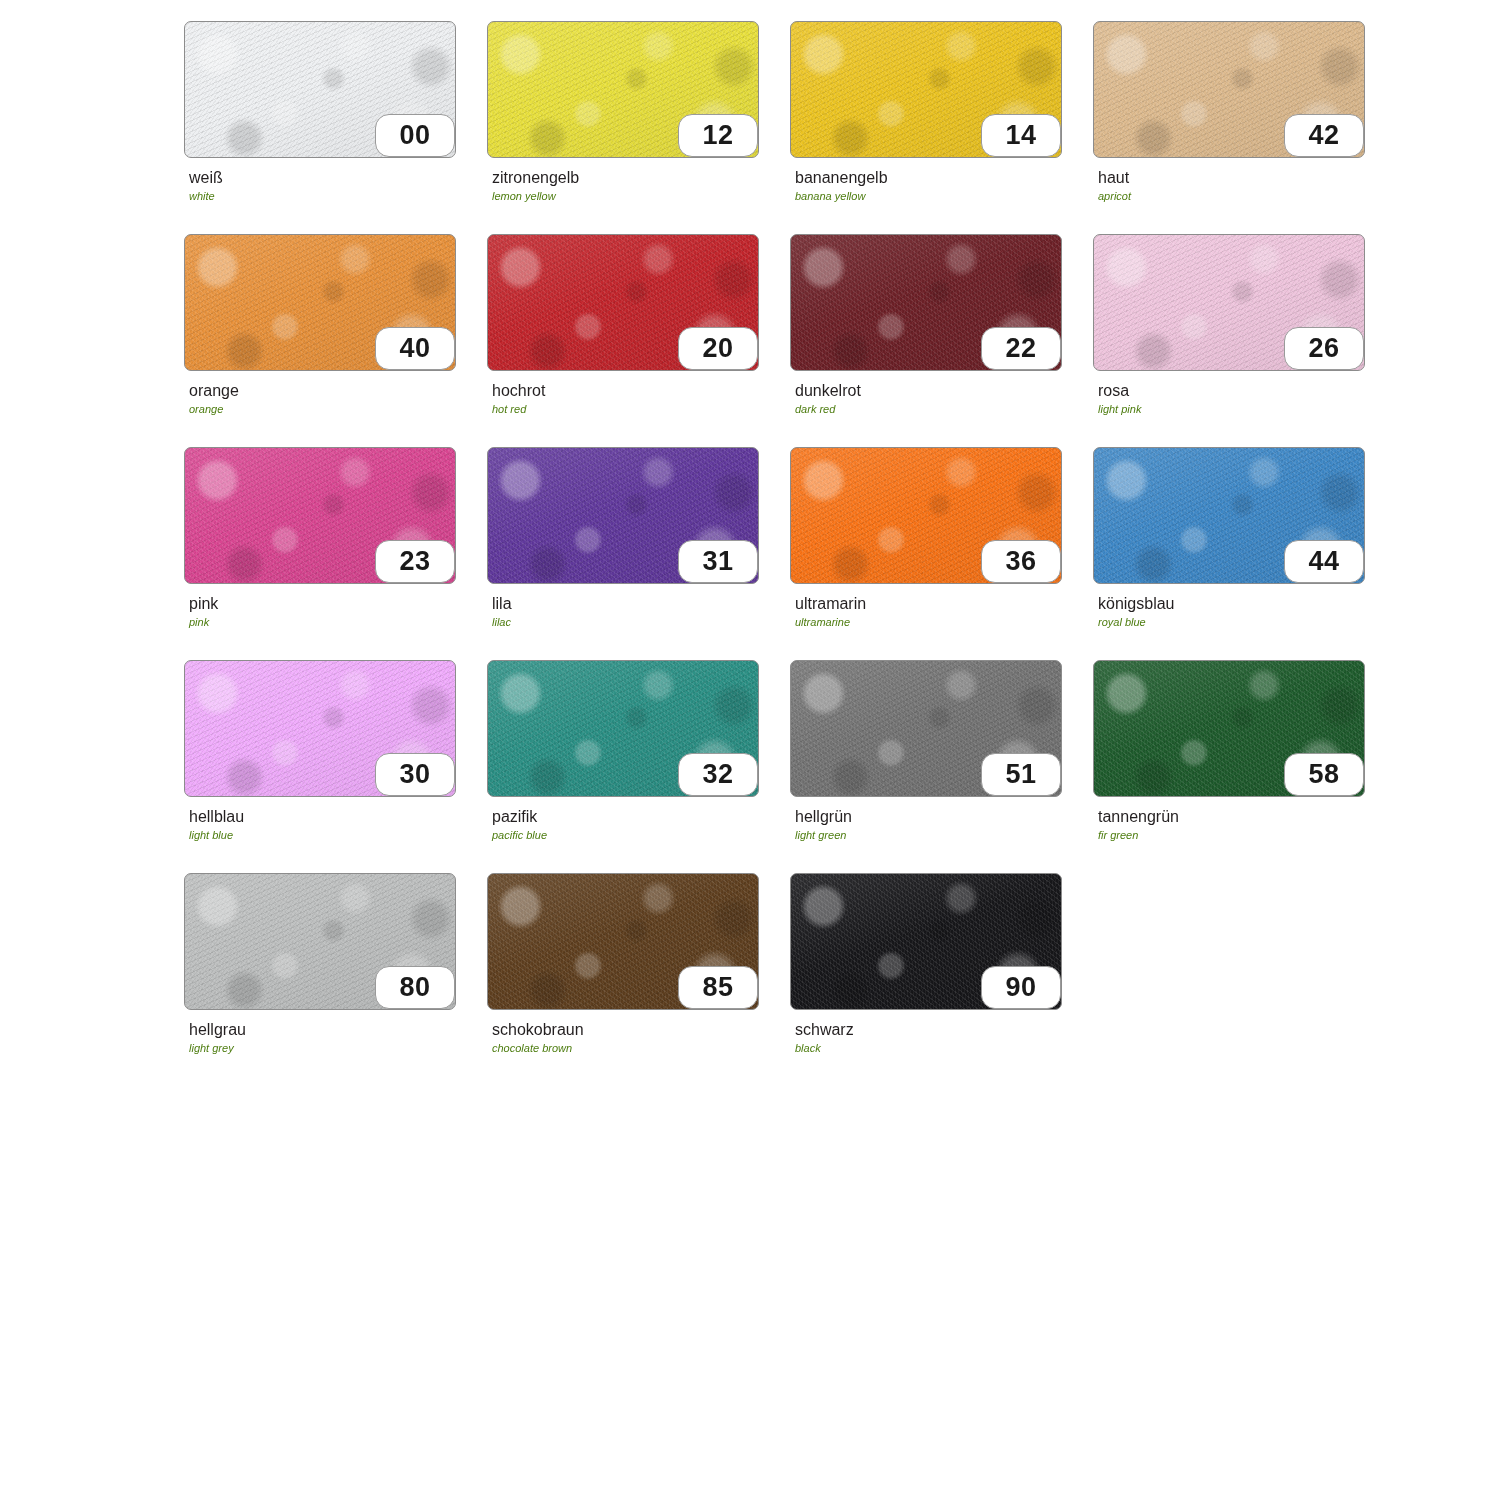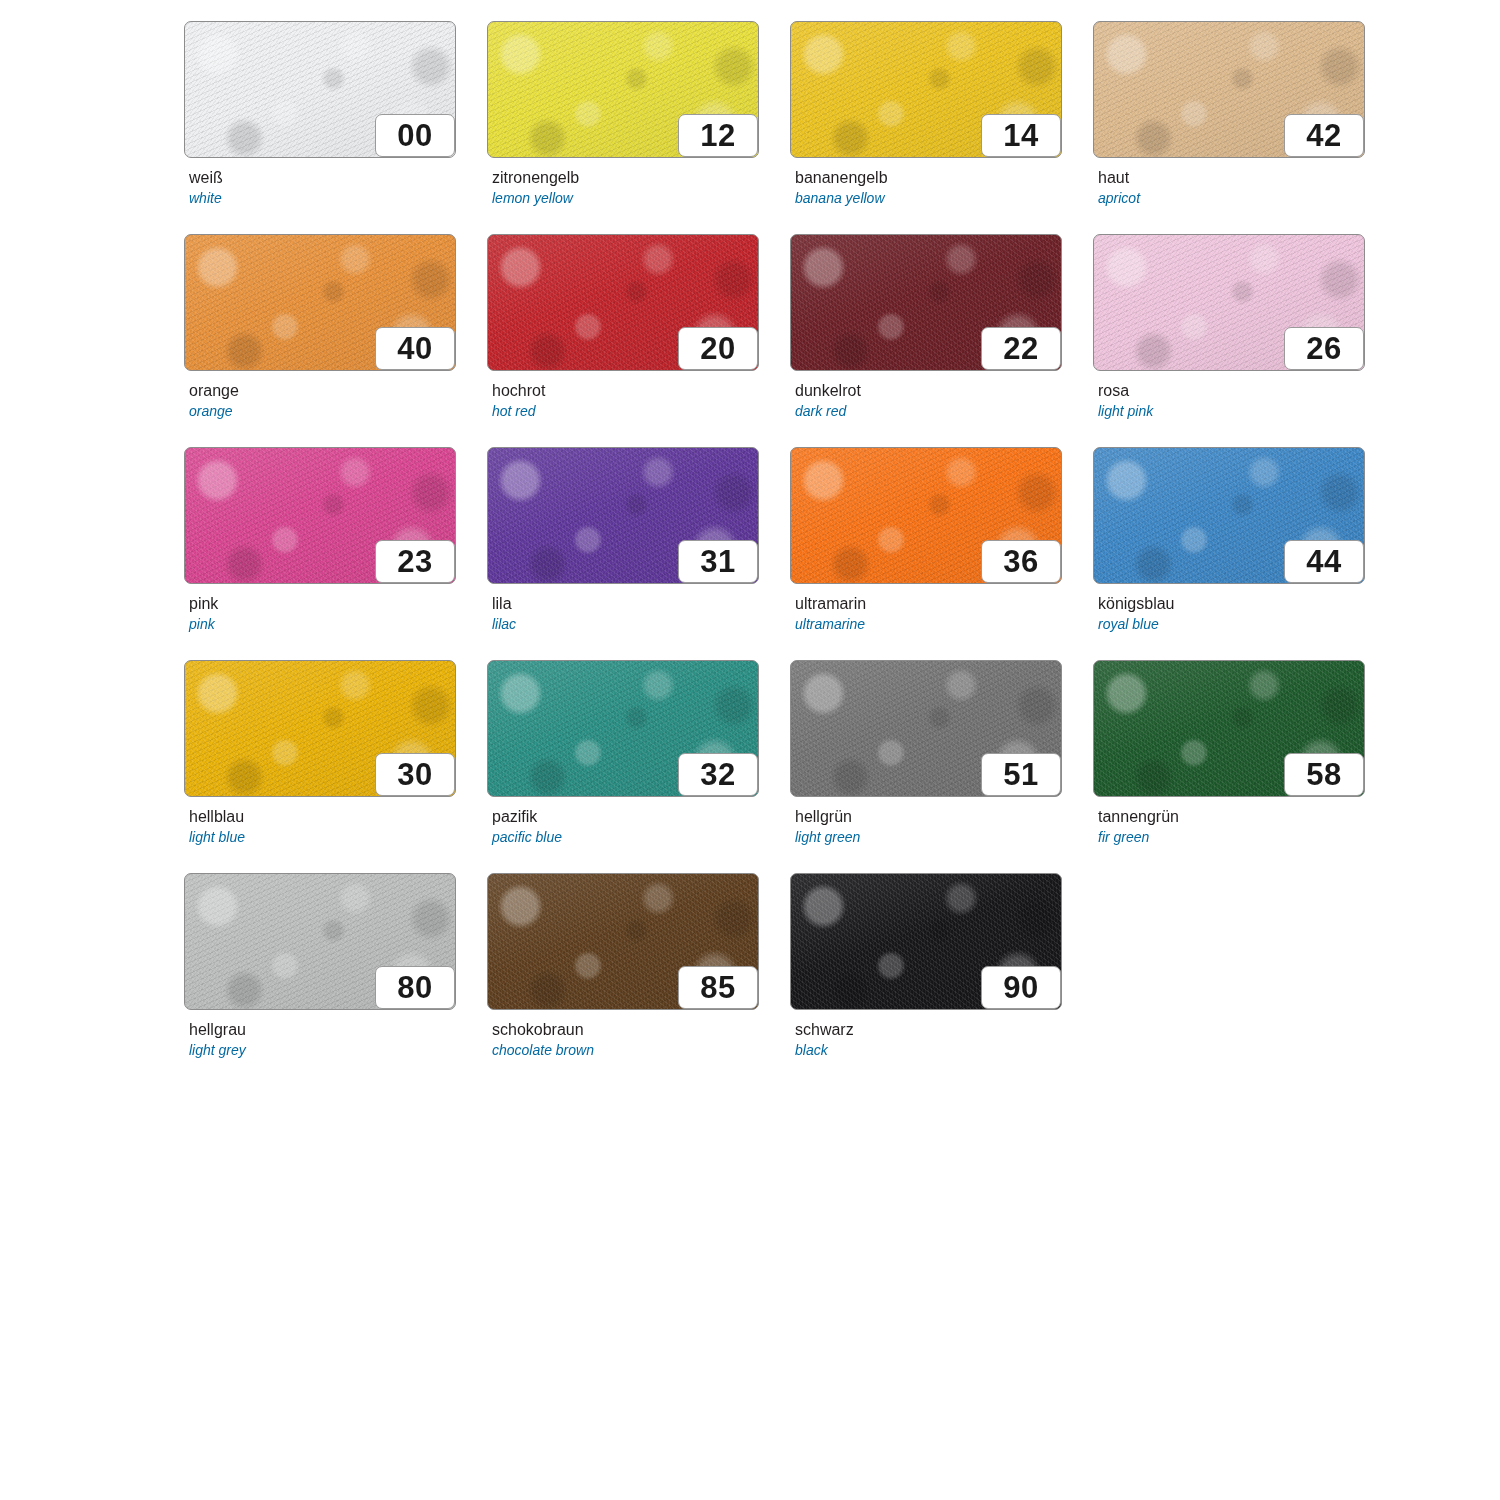--- a/index.html
+++ b/index.html
@@ -65,45 +65,45 @@
     pointer-events: none;
   }
   .badge {
     position: absolute;
     right: 0;
     bottom: 0;
     width: 80px;
     height: 43px;
     background: #ffffff;
     border: 1px solid #9a9a9a;
-    border-radius: 7px;
+    border-radius: 14px;
     box-sizing: border-box;
     display: flex;
     align-items: center;
     justify-content: center;
-    font-size: 31px;
+    font-size: 27px;
     font-weight: bold;
     color: #1a1a1a;
     letter-spacing: 0.5px;
     z-index: 3;
   }
   .names {
     padding-top: 11px;
     padding-left: 5px;
   }
   .name-de {
     font-size: 16px;
     color: #231f20;
     line-height: 1.12;
     white-space: nowrap;
   }
   .name-en {
-    font-size: 14px;
+    font-size: 11px;
     font-style: italic;
-    color: #0369a1;
+    color: #4d7c0f;
     line-height: 1.2;
     padding-top: 3px;
     white-space: nowrap;
   }
 </style>
 </head>
 <body>
 
 <div id="grid">
     <div class="row">
@@ -239,21 +239,21 @@
           <div class="badge">44</div>
         </div>
         <div class="names">
           <div class="name-de">königsblau</div>
           <div class="name-en">royal blue</div>
         </div>
       </div>
     </div>
     <div class="row">
       <div class="cell">
-        <div class="swatch" style="background: #eab308;">
+        <div class="swatch" style="background: #f0abfc;">
           <div class="tex"></div>
           <div class="sheen"></div>
           <div class="badge">30</div>
         </div>
         <div class="names">
           <div class="name-de">hellblau</div>
           <div class="name-en">light blue</div>
         </div>
       </div>
       <div class="cell">

